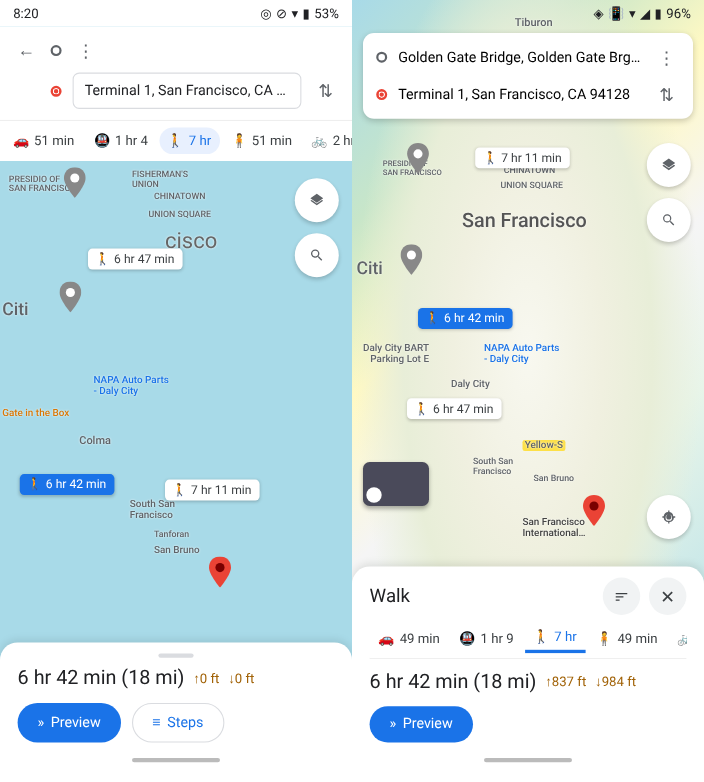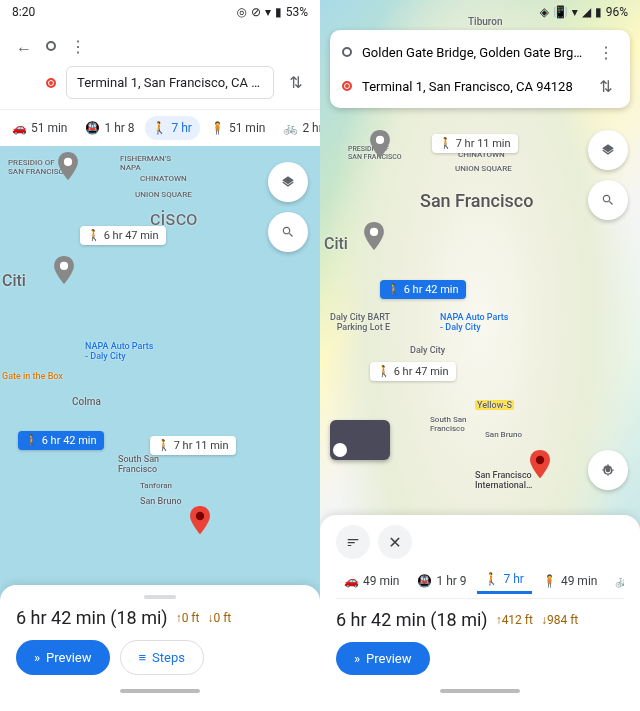--- a/index.html
+++ b/index.html
@@ -74,42 +74,42 @@
     </div>
   </div>
 
   <div class="mode-bar">
     <div class="mode-chip">
         <span>🚗</span>
         <span>51 min</span>
       </div>
     <div class="mode-chip">
         <span>🚇</span>
-        <span>1 hr 8</span>
+        <span>1 hr 4</span>
       </div>
     <div class="mode-chip active">
         <span>🚶</span>
         <span>7 hr</span>
       </div>
     <div class="mode-chip">
         <span>🧍</span>
         <span>51 min</span>
       </div>
     <div class="mode-chip">
         <span>🚲</span>
         <span>2 hr 4</span>
       </div>
   </div>
 
   <div class="map-area">
     <div class="map-land"></div>
     <div class="map-label" style="top:12px;left:8px;font-size:8px;white-space:pre">PRESIDIO OF
 SAN FRANCISCO</div>
     <div class="map-label" style="top:8px;left:120px;font-size:8px;white-space:pre">FISHERMAN'S
-NAPA</div>
+UNION</div>
     <div class="map-label" style="top:28px;left:140px;font-size:8px">CHINATOWN</div>
     <div class="map-label" style="top:44px;left:135px;font-size:8px">UNION SQUARE</div>
     <div class="map-label big" style="top:60px;left:150px;font-size:20px">cisco</div>
     <div class="map-label" style="top:125px;left:2px">Citi</div>
     <div class="map-label" style="top:195px;left:85px;font-size:9px;color:#1a73e8;white-space:pre">NAPA Auto Parts
 - Daly City</div>
     <div class="map-label" style="top:225px;left:2px;font-size:9px;color:#d97706">Gate in the Box</div>
     <div class="map-label" style="top:250px;left:72px;font-size:10px">Colma</div>
     <div class="map-label" style="top:308px;left:118px;font-size:9px;white-space:pre">South San
 Francisco</div>
@@ -269,20 +269,21 @@
         <svg class="mi" viewBox="0 0 24 24">
           <path fill="currentColor" d="M12 8a4 4 0 100 8 4 4 0 000-8zm9 3h-2.1A7 7 0 0013 4.1V2h-2v2.1A7 7 0 004.1 11H2v2h2.1A7 7 0 0011 19.9V22h2v-2.1A7 7 0 0019.9 13H22v-2zm-9 7a5 5 0 110-10 5 5 0 010 10z"></path>
         </svg>
       </div>
 
     <div class="thumbnail" style="top:420px;left:10px"></div>
   </div>
 
   <div class="bottom-sheet">
     <div class="sheet-header">
+      <span class="sheet-title">Walk</span>
       <span class="circle-btn">
           <svg class="mi" viewBox="0 0 24 24">
             <path fill="currentColor" d="M3 17h6v2H3v-2zm0-5h12v2H3v-2zm0-5h18v2H3V7z"></path>
           </svg>
         </span>
       <span class="circle-btn">✕</span>
     </div>
     <div class="mode-bar" style="padding:4px 0;border-bottom:1px solid #eee">
       <div class="mode-chip">
           <span>🚗</span>
@@ -299,21 +300,21 @@
       <div class="mode-chip">
           <span>🧍</span>
           <span>49 min</span>
         </div>
       <div class="mode-chip">
           <span>🚲</span>
         </div>
     </div>
     <div class="duration-line" style="margin-top:10px">
       <span>6 hr 42 min (18 mi)</span>
-      <span class="elev">↑<span>412 ft</span></span>
+      <span class="elev">↑<span>837 ft</span></span>
       <span class="elev">↓<span>984 ft</span></span>
     </div>
     <div class="btn-row">
       <div class="btn primary">
           <span>»</span>
           <span>Preview</span>
         </div>
     </div>
     <div class="handle" style="margin-top:14px;background:#bbb;width:80px"></div>
   </div>

